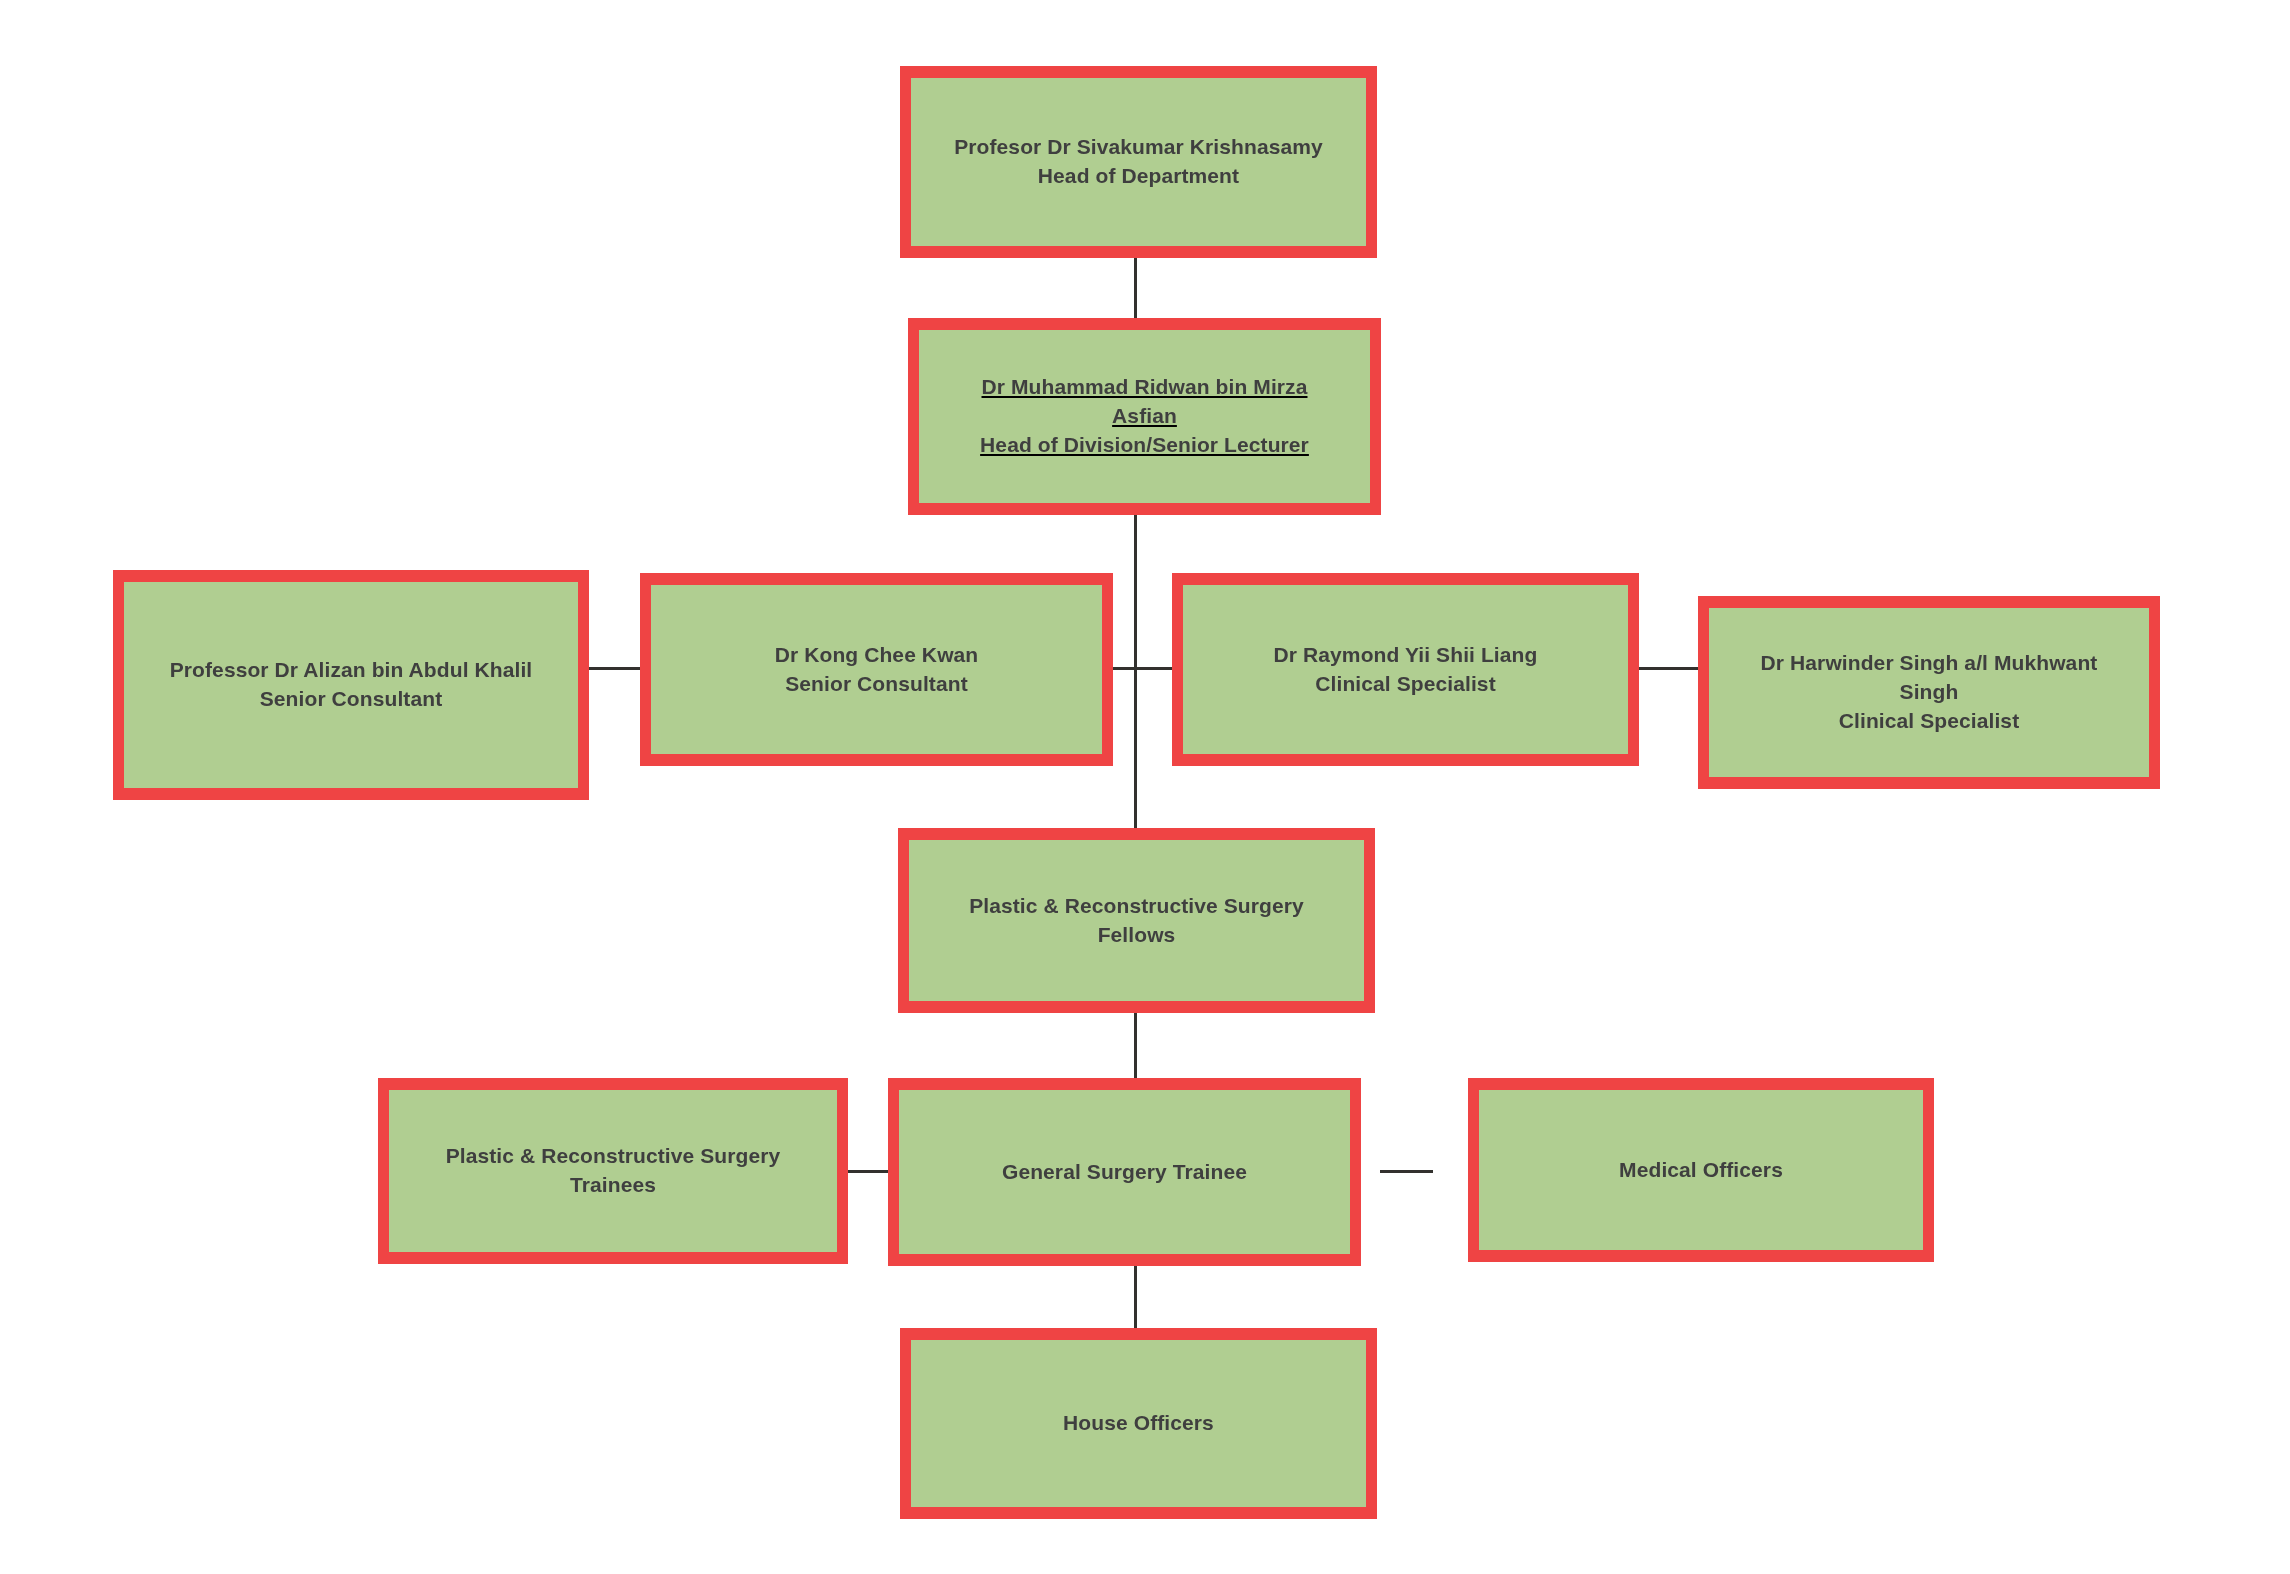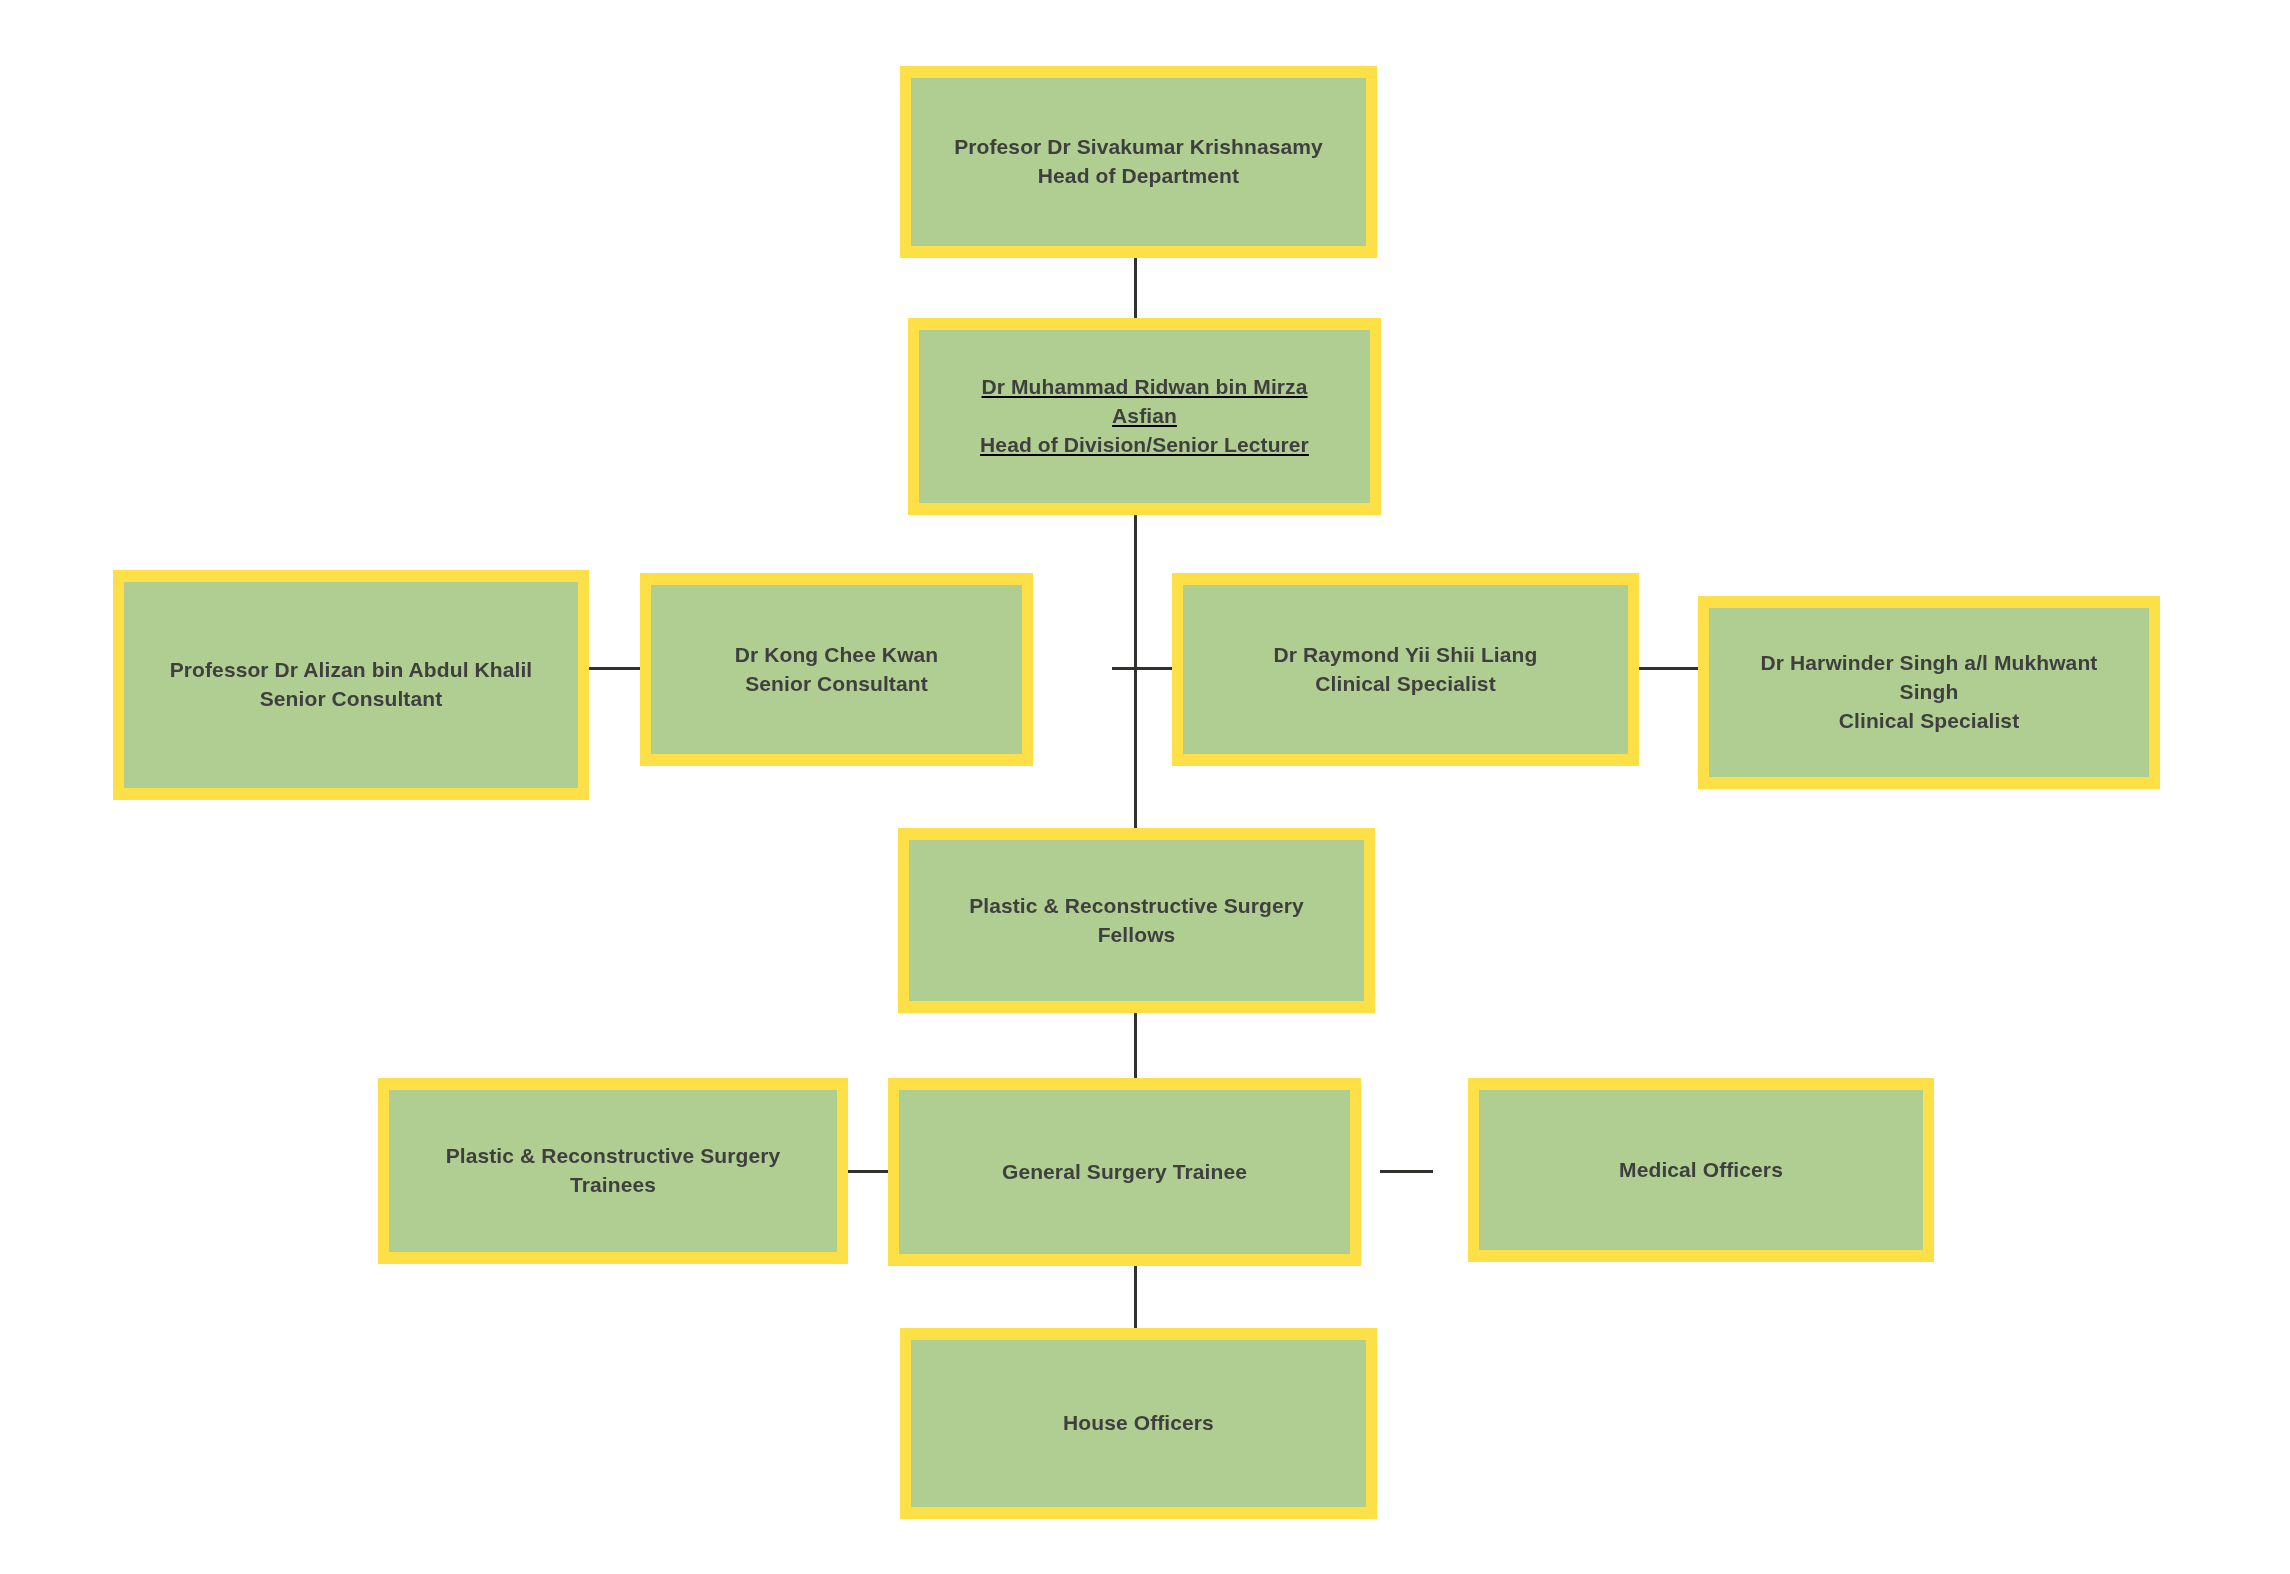--- a/index.html
+++ b/index.html
@@ -15,21 +15,21 @@
     position: relative;
     width: 2290px;
     height: 1574px;
     background: #ffffff;
     overflow: hidden;
   }
 
   
   .org-node {
     position: absolute;
-    background: #fde047;
+    background: #ef4444;
     box-sizing: border-box;
     padding: 12px 11px;
     z-index: 3;
   }
   .org-node-plate {
     width: 100%;
     height: 100%;
     background: #b0ce91;
     display: flex;
     align-items: center;
@@ -97,21 +97,21 @@
     </div>
   </div>
 
   <div class="org-node" style="left:113px; top:570px; width:476px; height:230px;">
     <div class="org-node-plate">
       <div class="org-node-label">Professor Dr Alizan bin Abdul Khalil
 Senior Consultant</div>
     </div>
   </div>
 
-  <div class="org-node" style="left:640px; top:573px; width:393px; height:193px;">
+  <div class="org-node" style="left:640px; top:573px; width:473px; height:193px;">
     <div class="org-node-plate">
       <div class="org-node-label">Dr Kong Chee Kwan
 Senior Consultant</div>
     </div>
   </div>
 
   <div class="org-node" style="left:1172px; top:573px; width:467px; height:193px;">
     <div class="org-node-plate">
       <div class="org-node-label">Dr Raymond Yii Shii Liang
 Clinical Specialist</div>

